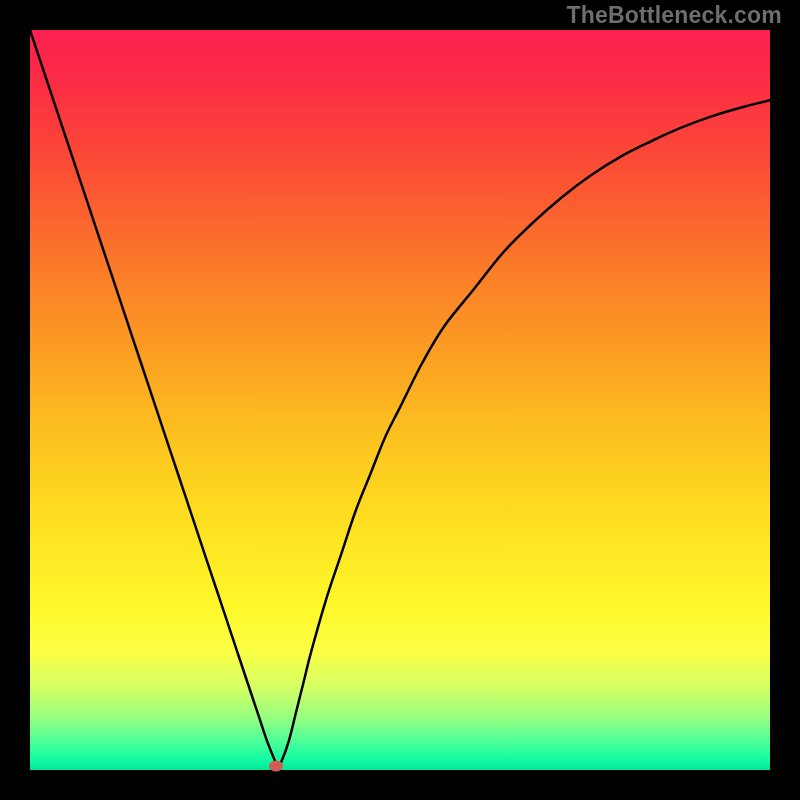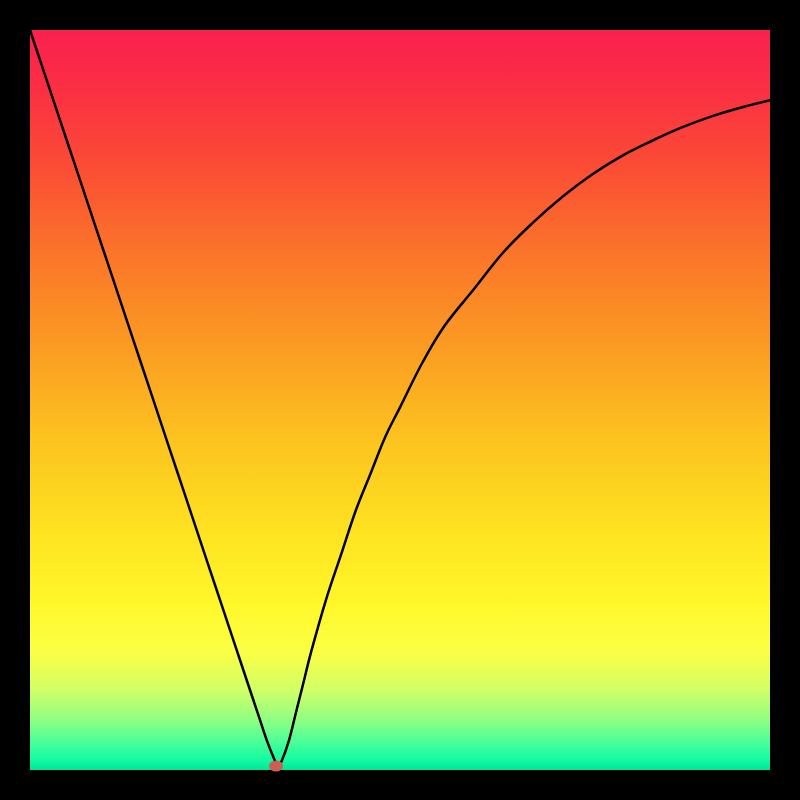--- a/index.html
+++ b/index.html
@@ -44,20 +44,21 @@
     border-radius: 50%;
     background: #cf5d53;
     transform: translate(-50%, -50%);
     pointer-events: none;
   }
 </style>
 </head>
 <body>
 
 <div class="outer">
+  <div class="watermark">TheBottleneck.com</div>
 
   <div class="plot">
     <svg id="chart-svg" viewBox="0 0 740 740" preserveAspectRatio="none">
       <defs>
         <linearGradient id="bg-grad" x1="0" y1="0" x2="0" y2="1">
             <stop offset="0.00%" stop-color="#fa2050"></stop>
             <stop offset="8.00%" stop-color="#fb2f43"></stop>
             <stop offset="18.00%" stop-color="#fb4b35"></stop>
             <stop offset="30.00%" stop-color="#fb742a"></stop>
             <stop offset="42.00%" stop-color="#fb9923"></stop>

